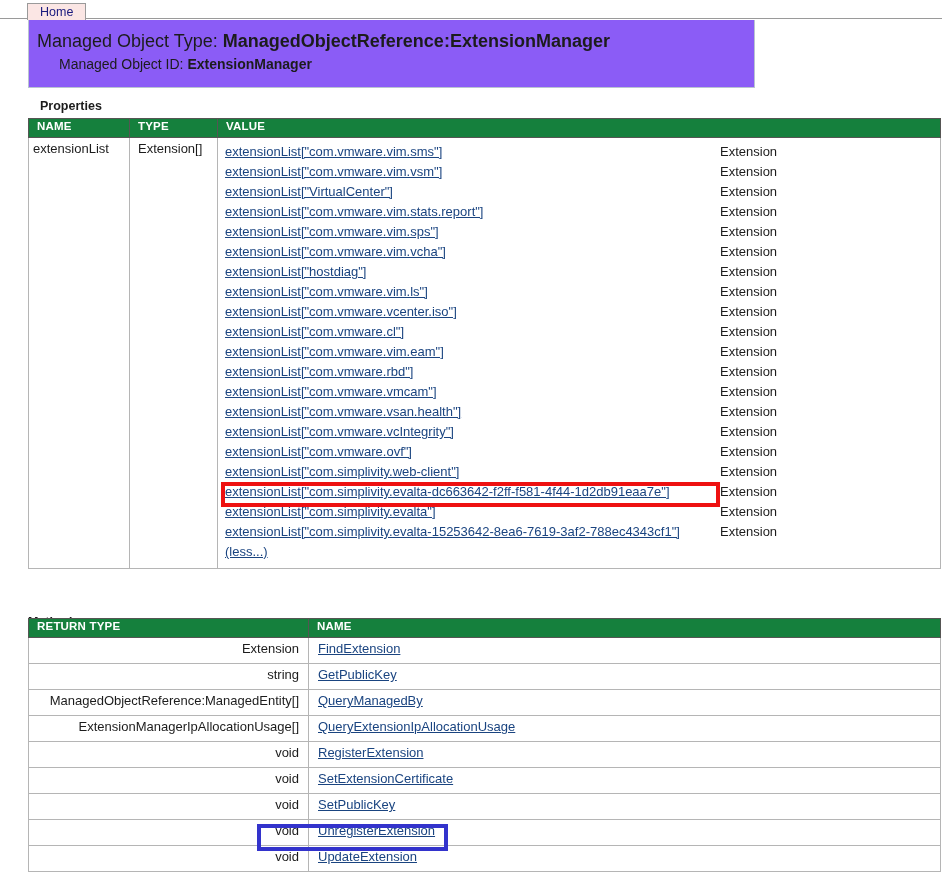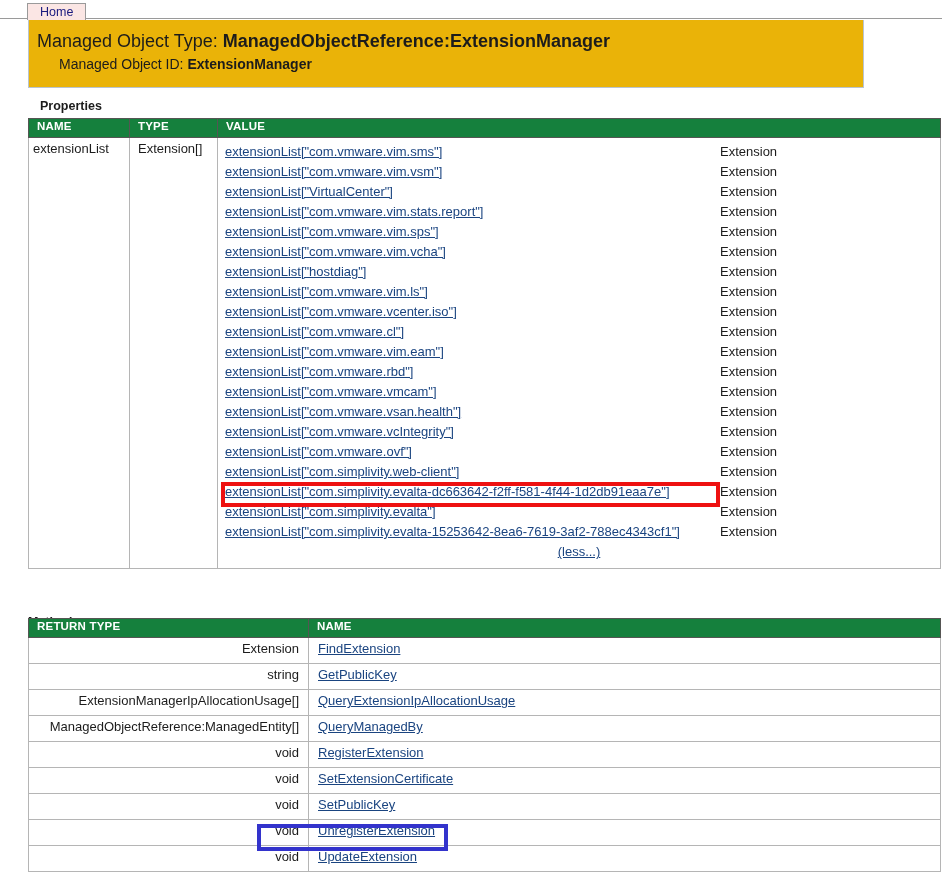--- a/index.html
+++ b/index.html
@@ -42,23 +42,23 @@
     color: #1a1a7e;
     cursor: pointer;
     white-space: nowrap;
   }
 
   
   .header-panel {
     position: absolute;
     left: 28px;
     top: 20px;
-    width: 836px;
+    width: 727px;
     height: 68px;
-    background: #eab308;
+    background: #8b5cf6;
     border: 1px solid #b9c4d0;
     border-top: none;
     box-sizing: border-box;
     padding: 8px 0 0 8px;
   }
   .mo-type {
     font-size: 18px;
     line-height: 26px;
     color: #1c1c1c;
     white-space: nowrap;
@@ -130,21 +130,20 @@
 
   a.mlink {
     color: #1a4480;
     text-decoration: underline;
     cursor: pointer;
   }
 
   .less-row {
     height: 20px;
     line-height: 20px;
-    text-align: center;
   }
 
   
   .hl-red {
     position: absolute;
     left: 221px;
     top: 482px;
     width: 499px;
     height: 25px;
     border: 4px solid #ee1111;
@@ -307,28 +306,28 @@
   <tbody id="methods-body">
       <tr>
         <td class="m-ret">Extension</td>
         <td class="m-name"><a class="mlink">FindExtension</a></td>
       </tr>
       <tr>
         <td class="m-ret">string</td>
         <td class="m-name"><a class="mlink">GetPublicKey</a></td>
       </tr>
       <tr>
+        <td class="m-ret">ManagedObjectReference:ManagedEntity[]</td>
+        <td class="m-name"><a class="mlink">QueryManagedBy</a></td>
+      </tr>
+      <tr>
         <td class="m-ret">ExtensionManagerIpAllocationUsage[]</td>
         <td class="m-name"><a class="mlink">QueryExtensionIpAllocationUsage</a></td>
       </tr>
       <tr>
-        <td class="m-ret">ManagedObjectReference:ManagedEntity[]</td>
-        <td class="m-name"><a class="mlink">QueryManagedBy</a></td>
-      </tr>
-      <tr>
         <td class="m-ret">void</td>
         <td class="m-name"><a class="mlink">RegisterExtension</a></td>
       </tr>
       <tr>
         <td class="m-ret">void</td>
         <td class="m-name"><a class="mlink">SetExtensionCertificate</a></td>
       </tr>
       <tr>
         <td class="m-ret">void</td>
         <td class="m-name"><a class="mlink">SetPublicKey</a></td>

